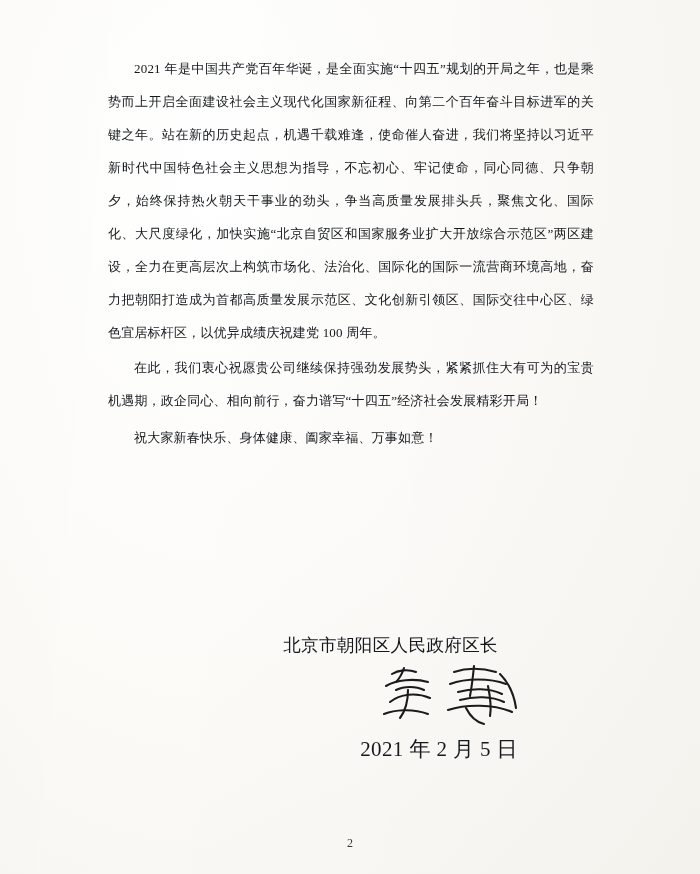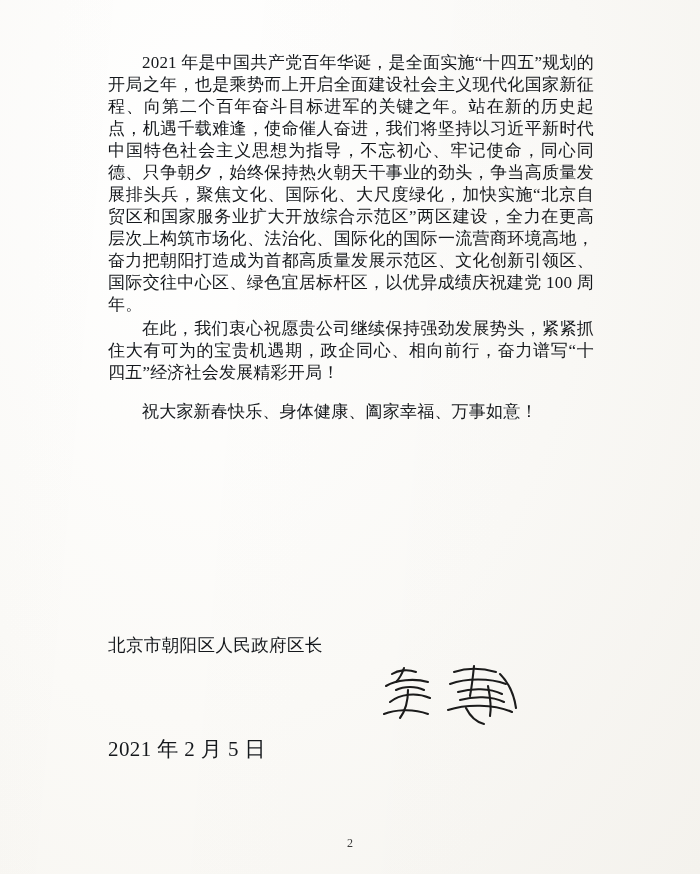--- a/index.html
+++ b/index.html
@@ -30,38 +30,38 @@
     background:
       linear-gradient(95deg, rgba(0,0,0,0.012) 0%, rgba(0,0,0,0) 22%, rgba(0,0,0,0.015) 70%, rgba(0,0,0,0.02) 100%);
   }
   .content {
     position: absolute;
     left: 108px;
     top: 52px;
     width: 486px;
   }
   .para {
-    font-size: 17px;
-    line-height: 22px;
+    font-size: 13px;
+    line-height: 33px;
     letter-spacing: 0.2px;
     text-align: justify;
     text-justify: inter-ideograph;
     margin: 0 0 2px 0;
     text-indent: 2em;
     color: #15181c;
   }
   .para.p2 { margin-top: 0; }
-  .para.p3 { margin-top: 17px; }
+  .para.p3 { margin-top: 4px; }
 
   .signature-block {
     position: absolute;
     left: 108px;
     top: 630px;
     width: 486px;
-    text-align: left;
+    text-align: right;
     font-family: Liberation Serif, serif;
   }
   .signer {
     font-size: 17.5px;
     line-height: 30px;
     letter-spacing: 0.4px;
     color: #15181c;
     padding-right: 96px;
   }
   .handwriting {

